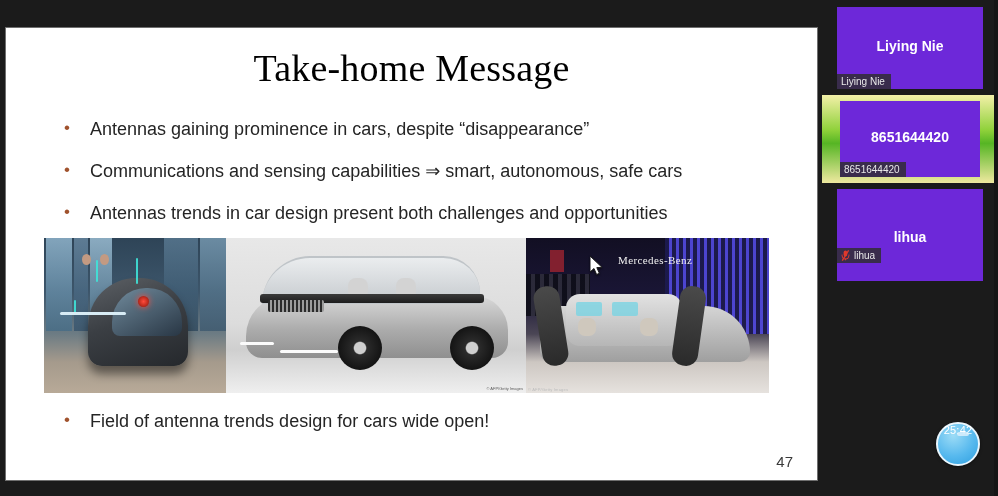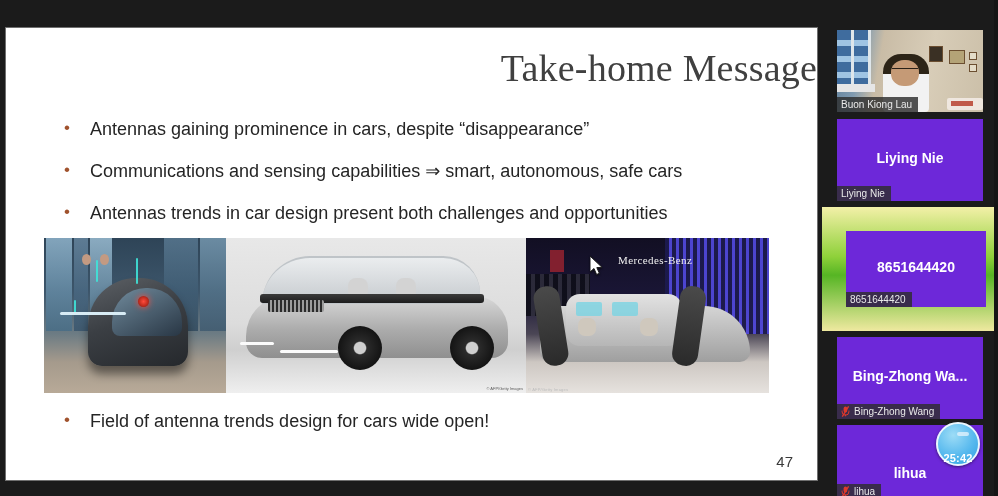--- a/index.html
+++ b/index.html
@@ -28,25 +28,25 @@
     left: 5px; top: 27px;
     width: 813px; height: 454px;
     background: #ffffff;
     border: 1px solid #6f6f6f;
     overflow: hidden;
   }
   #slide-title {
     position: absolute;
     left: 0; top: 18px;
     width: 100%;
-    text-align: right;
+    text-align: center;
     font-family: "Liberation Serif", serif;
     font-size: 38px;
     font-weight: 400;
-    color: #404040;
+    color: #000000;
     letter-spacing: 0.2px;
   }
 
   .bullet-row {
     position: absolute;
     display: flex;
     align-items: flex-start;
     left: 58px;
     width: 740px;
   }
@@ -294,37 +294,37 @@
 
   
   #tile-active {
     border: 3px solid transparent;
     background-clip: padding-box;
     position: relative;
   }
   #tile-active-wrap {
     width: 176px;
     margin: 0 auto;
-    padding: 21px;
+    padding: 3px;
     background: linear-gradient(180deg,#f3f0a8 0%,#8fd13a 40%,#56b524 55%,#efe9a0 100%);
   }
   #tile-active-wrap .tile { width: 146px; }
 
   
   #timer-badge {
     position: absolute;
     right: 18px; bottom: 30px;
     width: 44px; height: 44px;
     border-radius: 50%;
     background: radial-gradient(circle at 38% 28%, #9ddcf6 0%, #57b9ee 55%, #2e9fe0 100%);
     border: 2px solid #eaf6fd;
-    display: flex; align-items: flex-end; justify-content: center;
+    display: flex; align-items: flex-start; justify-content: center;
     color: #ffffff;
     font-size: 11px;
-    font-weight: bold;
+    font-weight: normal;
     letter-spacing: .2px;
     box-shadow: 0 1px 3px rgba(0,0,0,.5);
     z-index: 30;
   }
   #timer-badge .cloud {
     position:absolute; right:9px; top:8px; width:12px; height:4px;
     background:#d9eefb; border-radius:4px; opacity:.85;
   }
   #sidebar-scrollbar {
     position:absolute; right:0; top:0; width:4px; height:496px;
@@ -418,70 +418,37 @@
 
     <div id="cursor">
       <svg width="14" height="20" viewBox="0 0 14 20">
         <polygon points="0,0 0,16 4,12.5 6.6,18.5 9.4,17.3 6.8,11.6 12,11.3" fill="#ffffff" stroke="#1a1a1a" stroke-width="1"></polygon>
       </svg>
     </div>
   </div>
 
   <div id="sidebar">
 
-    <div class="tile tile-h spacer-top" id="tile-video">
-      <div class="cam">
-        <div class="win"></div>
-        <div class="winframe"></div>
-        <div class="sill"></div>
-        <div class="f1 frm"></div>
-          <div class="f2 frm"></div>
-        <div class="f3 frm"></div>
-          <div class="f4 frm"></div>
-        <div class="person"></div>
-        <div class="face"></div>
-        <div class="glasses"></div>
-        <div class="desk"></div>
-        <div class="book"></div>
-      </div>
-      <div class="nameplate">
-        <span>Buon Kiong Lau</span>
-      </div>
-    </div>
 
     <div class="tile tile-h" style="margin-top:7px;">
       <div class="center-name">Liying Nie</div>
       <div class="nameplate">
         <span>Liying Nie</span>
       </div>
     </div>
 
     <div id="tile-active-wrap" style="margin-top:6px;">
       <div class="tile tile-h" id="tile-active">
         <div class="center-name">8651644420</div>
         <div class="nameplate">
           <span>8651644420</span>
         </div>
       </div>
     </div>
 
-    <div class="tile tile-h" style="margin-top:6px;">
-      <div class="center-name">Bing-Zhong  Wa...</div>
-      <div class="nameplate">
-        <span class="mic-muted">
-          <svg width="9" height="11" viewBox="0 0 9 11">
-            <rect x="2.6" y="0.6" width="3.6" height="6" rx="1.8" fill="#e0392c"></rect>
-            <path d="M1.1 4.6v1.2a3.4 3.4 0 0 0 6.8 0V4.6" fill="none" stroke="#e0392c" stroke-width="1"></path>
-            <line x1="4.4" y1="8.3" x2="4.4" y2="10.3" stroke="#e0392c" stroke-width="1"></line>
-            <line x1="7.6" y1="0.4" x2="1.3" y2="10.6" stroke="#e0392c" stroke-width="1.3"></line>
-          </svg>
-        </span>
-        <span>Bing-Zhong Wang</span>
-      </div>
-    </div>
 
     <div class="tile" style="margin-top:6px;height:92px;">
       <div class="center-name" style="transform:translateY(-40%);">lihua</div>
       <div class="nameplate" style="bottom:18px;">
         <span class="mic-muted">
           <svg width="9" height="11" viewBox="0 0 9 11">
             <rect x="2.6" y="0.6" width="3.6" height="6" rx="1.8" fill="#e0392c"></rect>
             <path d="M1.1 4.6v1.2a3.4 3.4 0 0 0 6.8 0V4.6" fill="none" stroke="#e0392c" stroke-width="1"></path>
             <line x1="4.4" y1="8.3" x2="4.4" y2="10.3" stroke="#e0392c" stroke-width="1"></line>
             <line x1="7.6" y1="0.4" x2="1.3" y2="10.6" stroke="#e0392c" stroke-width="1.3"></line>

